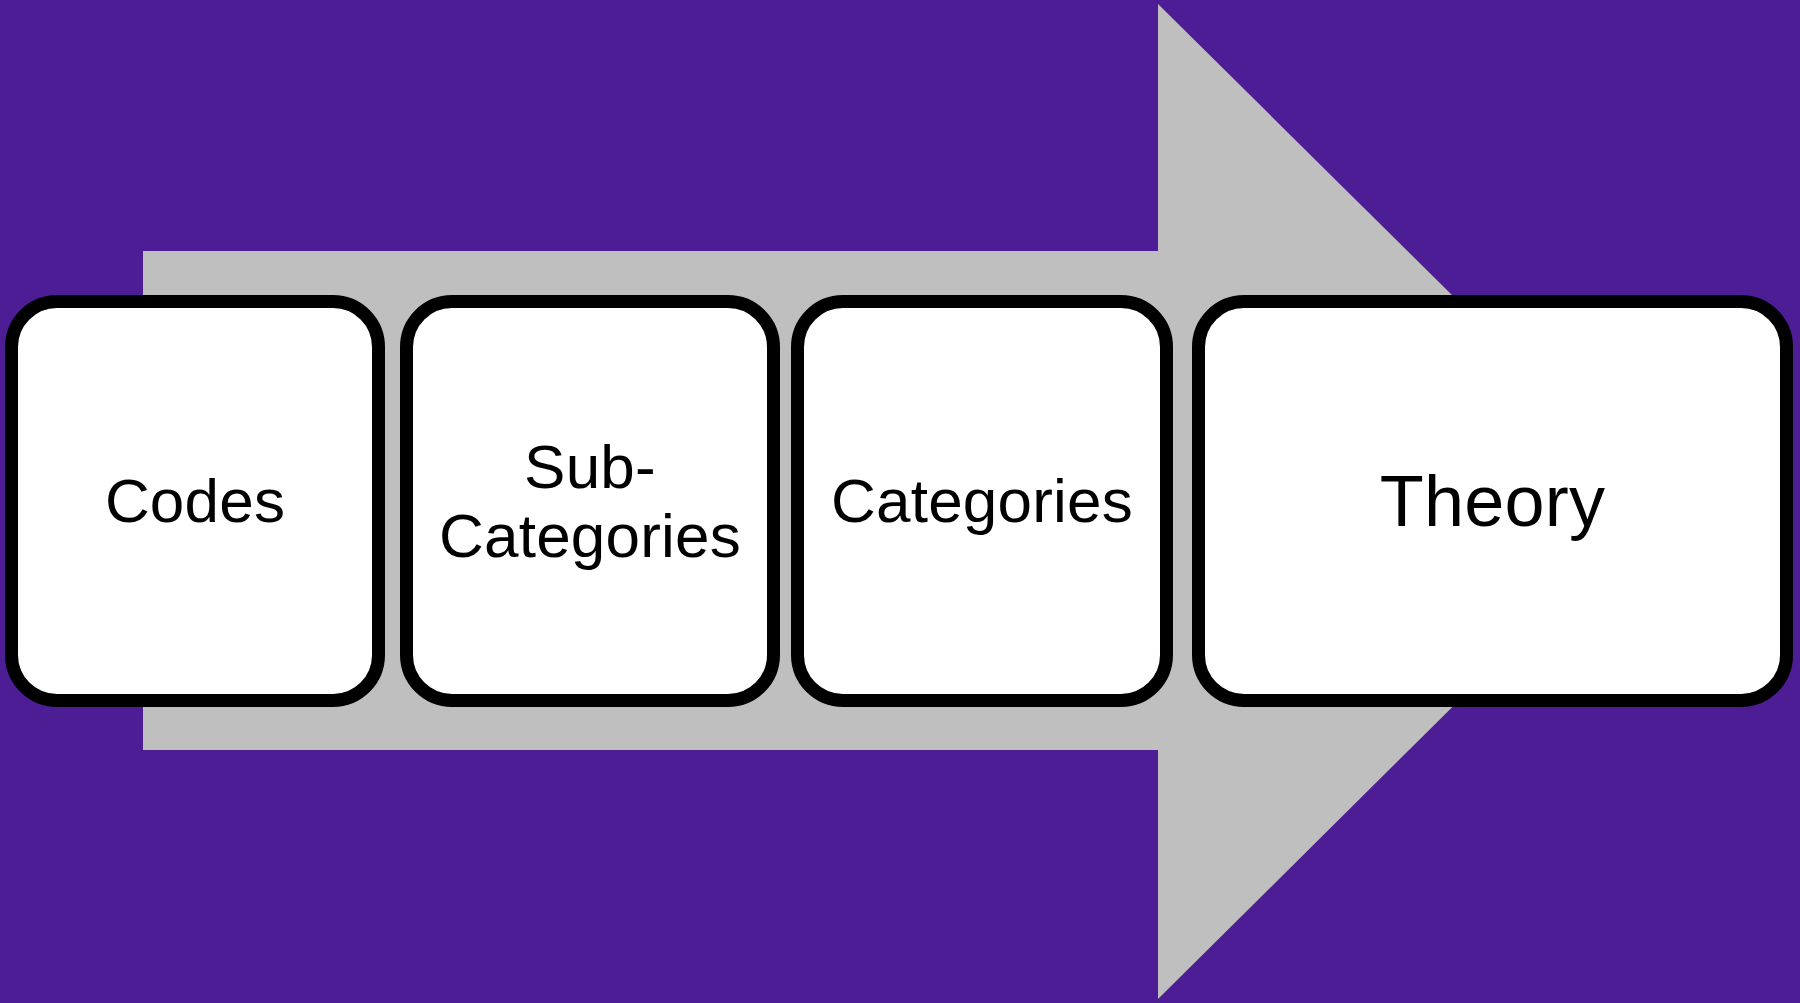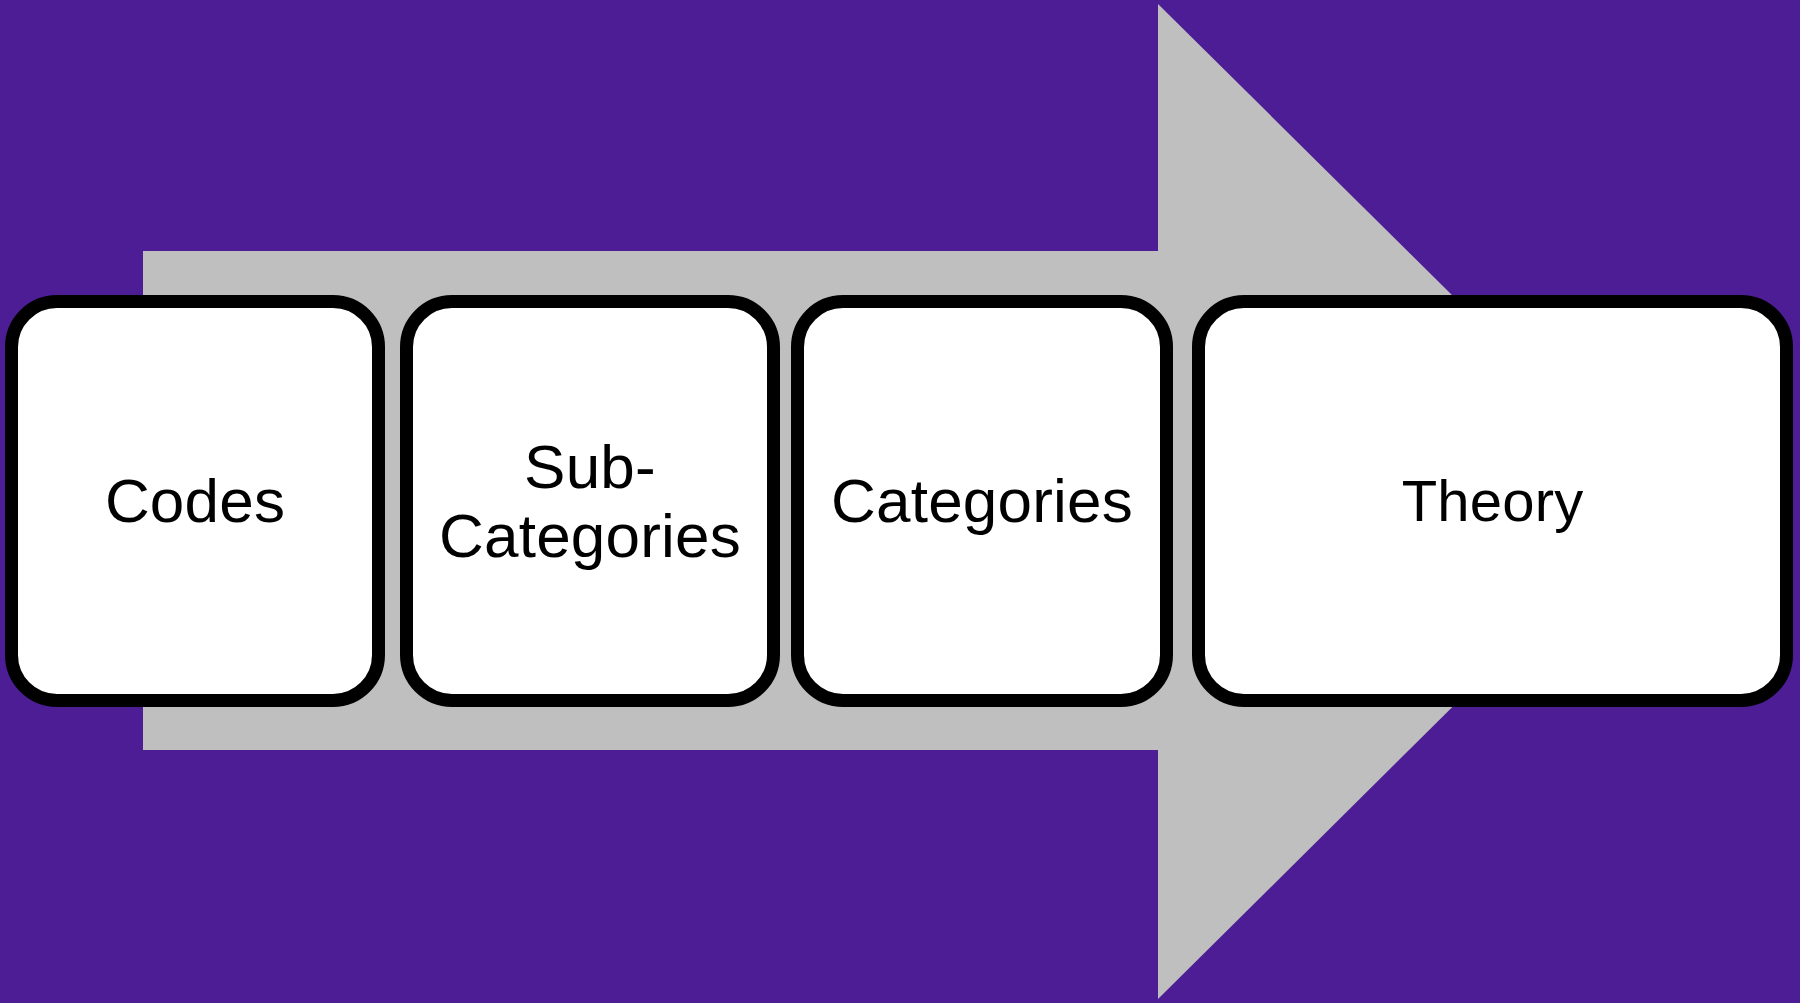--- a/index.html
+++ b/index.html
@@ -58,21 +58,21 @@
     left: 791px; top: 295px; width: 382px; height: 412px;
     border-width: 13px;  border-radius: 52px;
   }
   #box-theory {
     left: 1192px; top: 295px; width: 601px; height: 412px;
     border-width: 13px;  border-radius: 52px;
   }
   #label-codes          { font-size: 62px; }
   #label-sub-categories { font-size: 62px; }
   #label-categories     { font-size: 62px; }
-  #label-theory         { font-size: 58px; }
+  #label-theory         { font-size: 72px; }
 </style>
 </head>
 <body>
 
 <div id="canvas">
 
   <svg id="arrow-layer" viewBox="0 0 1800 1003" width="1800" height="1003" xmlns="http://www.w3.org/2000/svg" aria-hidden="true">
     <polygon fill="#bfbfbf" points="143,251 1158,251 1158,4 1660,501 1158,999 1158,750 143,750"></polygon>
   </svg>
 

